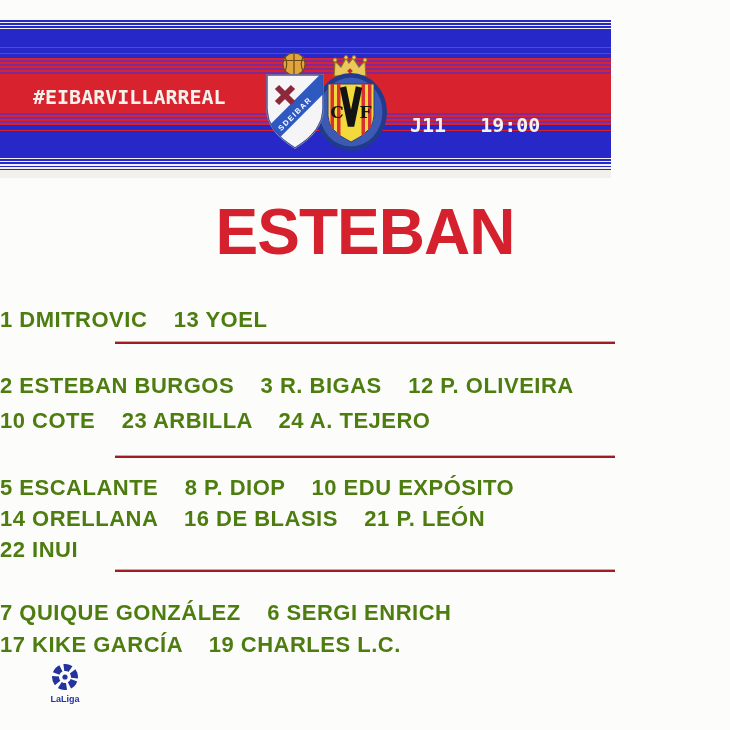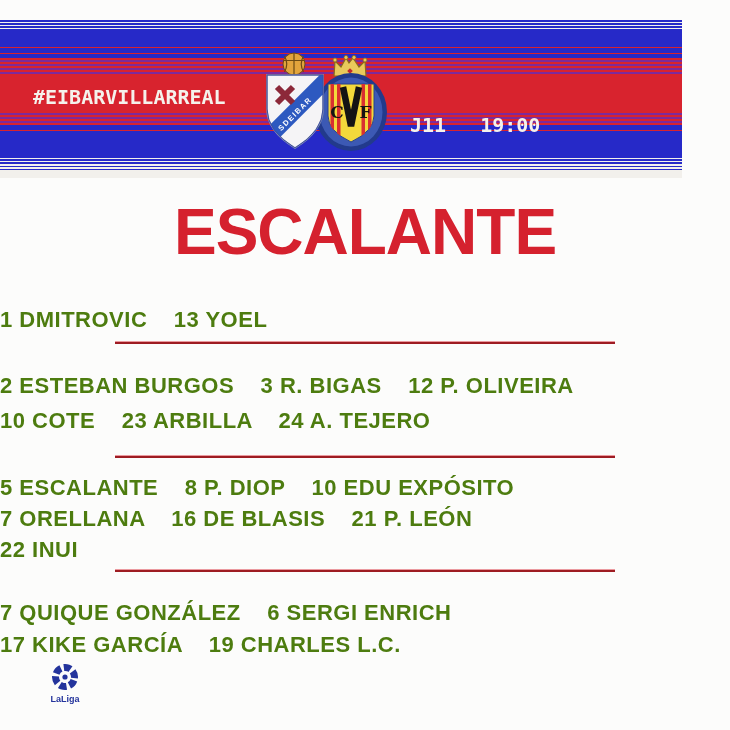--- a/index.html
+++ b/index.html
@@ -7,21 +7,21 @@
     position:relative;width:730px;height:730px;overflow:hidden;
     font-family:"Liberation Sans",sans-serif;
     background-color:#fcfcfb;
     background-image:
       radial-gradient(circle at 3px 3px, #ececе9 1.3px, transparent 1.9px),
       radial-gradient(circle at 11px 8px, #f0f0ed 1.7px, transparent 2.3px);
     background-size:16px 16px, 26px 22px;
   }
   
   .banner{
-    position:absolute;left:0;top:20px;width:682px;height:158px;
+    position:absolute;left:0;top:20px;width:587px;height:158px;
     background:linear-gradient(to bottom,
       #2629c8 0px,#2629c8 2px,#f2f0ec 2px,#f2f0ec 3px,
       #2629c8 3px,#2629c8 5px,#f2f0ec 5px,#f2f0ec 6px,
       #2629c8 6px,#2629c8 8px,#f2f0ec 8px,#f2f0ec 9px,
       #2629c8 9px,#2629c8 27px,
       #d8232e 27px,#d8232e 28px,#2629c8 28px,#2629c8 33px,
       #d8232e 33px,#d8232e 34px,#2629c8 34px,#2629c8 38px,
       #d8232e 38px,#d8232e 40px,#7d2a9b 40px,#7d2a9b 42px,
       #d8232e 42px,#d8232e 44px,#7d2a9b 44px,#7d2a9b 46px,
       #d8232e 46px,#d8232e 48px,#7d2a9b 48px,#7d2a9b 50px,
@@ -30,20 +30,21 @@
       #7d2a9b 93px,#7d2a9b 95px,#d8232e 95px,#d8232e 97px,
       #7d2a9b 97px,#7d2a9b 99px,#d8232e 99px,#d8232e 101px,
       #7d2a9b 101px,#7d2a9b 103px,#d8232e 103px,#d8232e 105px,
       #2629c8 105px,#2629c8 110px,#d8232e 110px,#d8232e 111px,
       #2629c8 111px,#2629c8 138px,
       #f2f0ec 138px,#f2f0ec 139px,#2629c8 139px,#2629c8 141px,
       #f2f0ec 141px,#f2f0ec 142px,#2629c8 142px,#2629c8 144px,
       #f2f0ec 144px,#f2f0ec 146px,#2629c8 146px,#2629c8 147px,
       #f2f0ec 147px,#f2f0ec 149px,#2629c8 149px,#2629c8 150px,
       #f2f0ec 150px,#f2f0ec 158px);
+    padding-left:24px;
   }
   .hashtag{
     position:absolute;left:33px;top:66px;
     font-family:"DejaVu Sans Mono",monospace;font-weight:bold;
     font-size:20px;line-height:22px;color:#f5f2ec;white-space:pre;
   }
   .matchinfo{
     position:absolute;left:410px;top:66px;display:flex;gap:34px;
     font-family:"DejaVu Sans Mono",monospace;font-weight:bold;
     font-size:20px;line-height:22px;color:#f5f2ec;white-space:pre;margin-top:28px;
@@ -121,31 +122,31 @@
       <path d="M3 24 H59 V58 Q59 80 31 97 Q3 80 3 58 Z" fill="#f5f4f6" stroke="#8f97b4" stroke-width="1.5"></path>
       <g clip-path="url(#eshield)">
         <rect x="-14" y="52" width="110" height="16" fill="#2d59c0" transform="rotate(-45 31 60)"></rect>
         <text x="7" y="64.5" font-size="7.5" font-weight="bold" letter-spacing="1.5" fill="#ffffff" font-family="'Liberation Sans',sans-serif" transform="rotate(-45 31 60)">SDEIBAR</text>
       </g>
       <path d="M13 36 L29 52 M29 36 L13 52" stroke="#8c2839" stroke-width="6"></path>
       <path d="M3 24 H59 V58 Q59 80 31 97 Q3 80 3 58 Z" fill="none" stroke="#3b4ea0" stroke-width="1"></path>
     </svg>
   </div>
 
-  <div class="title">ESCALANTE</div>
+  <div class="title">ESTEBAN</div>
 
   <div class="line gk">1 DMITROVIC    13 YOEL</div>
   <div class="sep sep1"></div>
 
   <div class="line d1">2 ESTEBAN BURGOS    3 R. BIGAS    12 P. OLIVEIRA</div>
   <div class="line d2">10 COTE    23 ARBILLA    24 A. TEJERO</div>
   <div class="sep sep2"></div>
 
   <div class="line m1">5 ESCALANTE    8 P. DIOP    10 EDU EXPÓSITO</div>
-  <div class="line m2">7 ORELLANA    16 DE BLASIS    21 P. LEÓN</div>
+  <div class="line m2">14 ORELLANA    16 DE BLASIS    21 P. LEÓN</div>
   <div class="line m3">22 INUI</div>
   <div class="sep sep3"></div>
 
   <div class="line f1">7 QUIQUE GONZÁLEZ    6 SERGI ENRICH</div>
   <div class="line f2">17 KIKE GARCÍA    19 CHARLES L.C.</div>
 
   <div class="laliga">
     <svg width="42" height="42" viewBox="0 0 42 42">
       <circle cx="21" cy="13" r="9.5" fill="none" stroke="#24349c" stroke-width="7" stroke-dasharray="7 3" transform="rotate(20 21 13)"></circle>
       <circle cx="21" cy="13" r="2.6" fill="#24349c"></circle>

